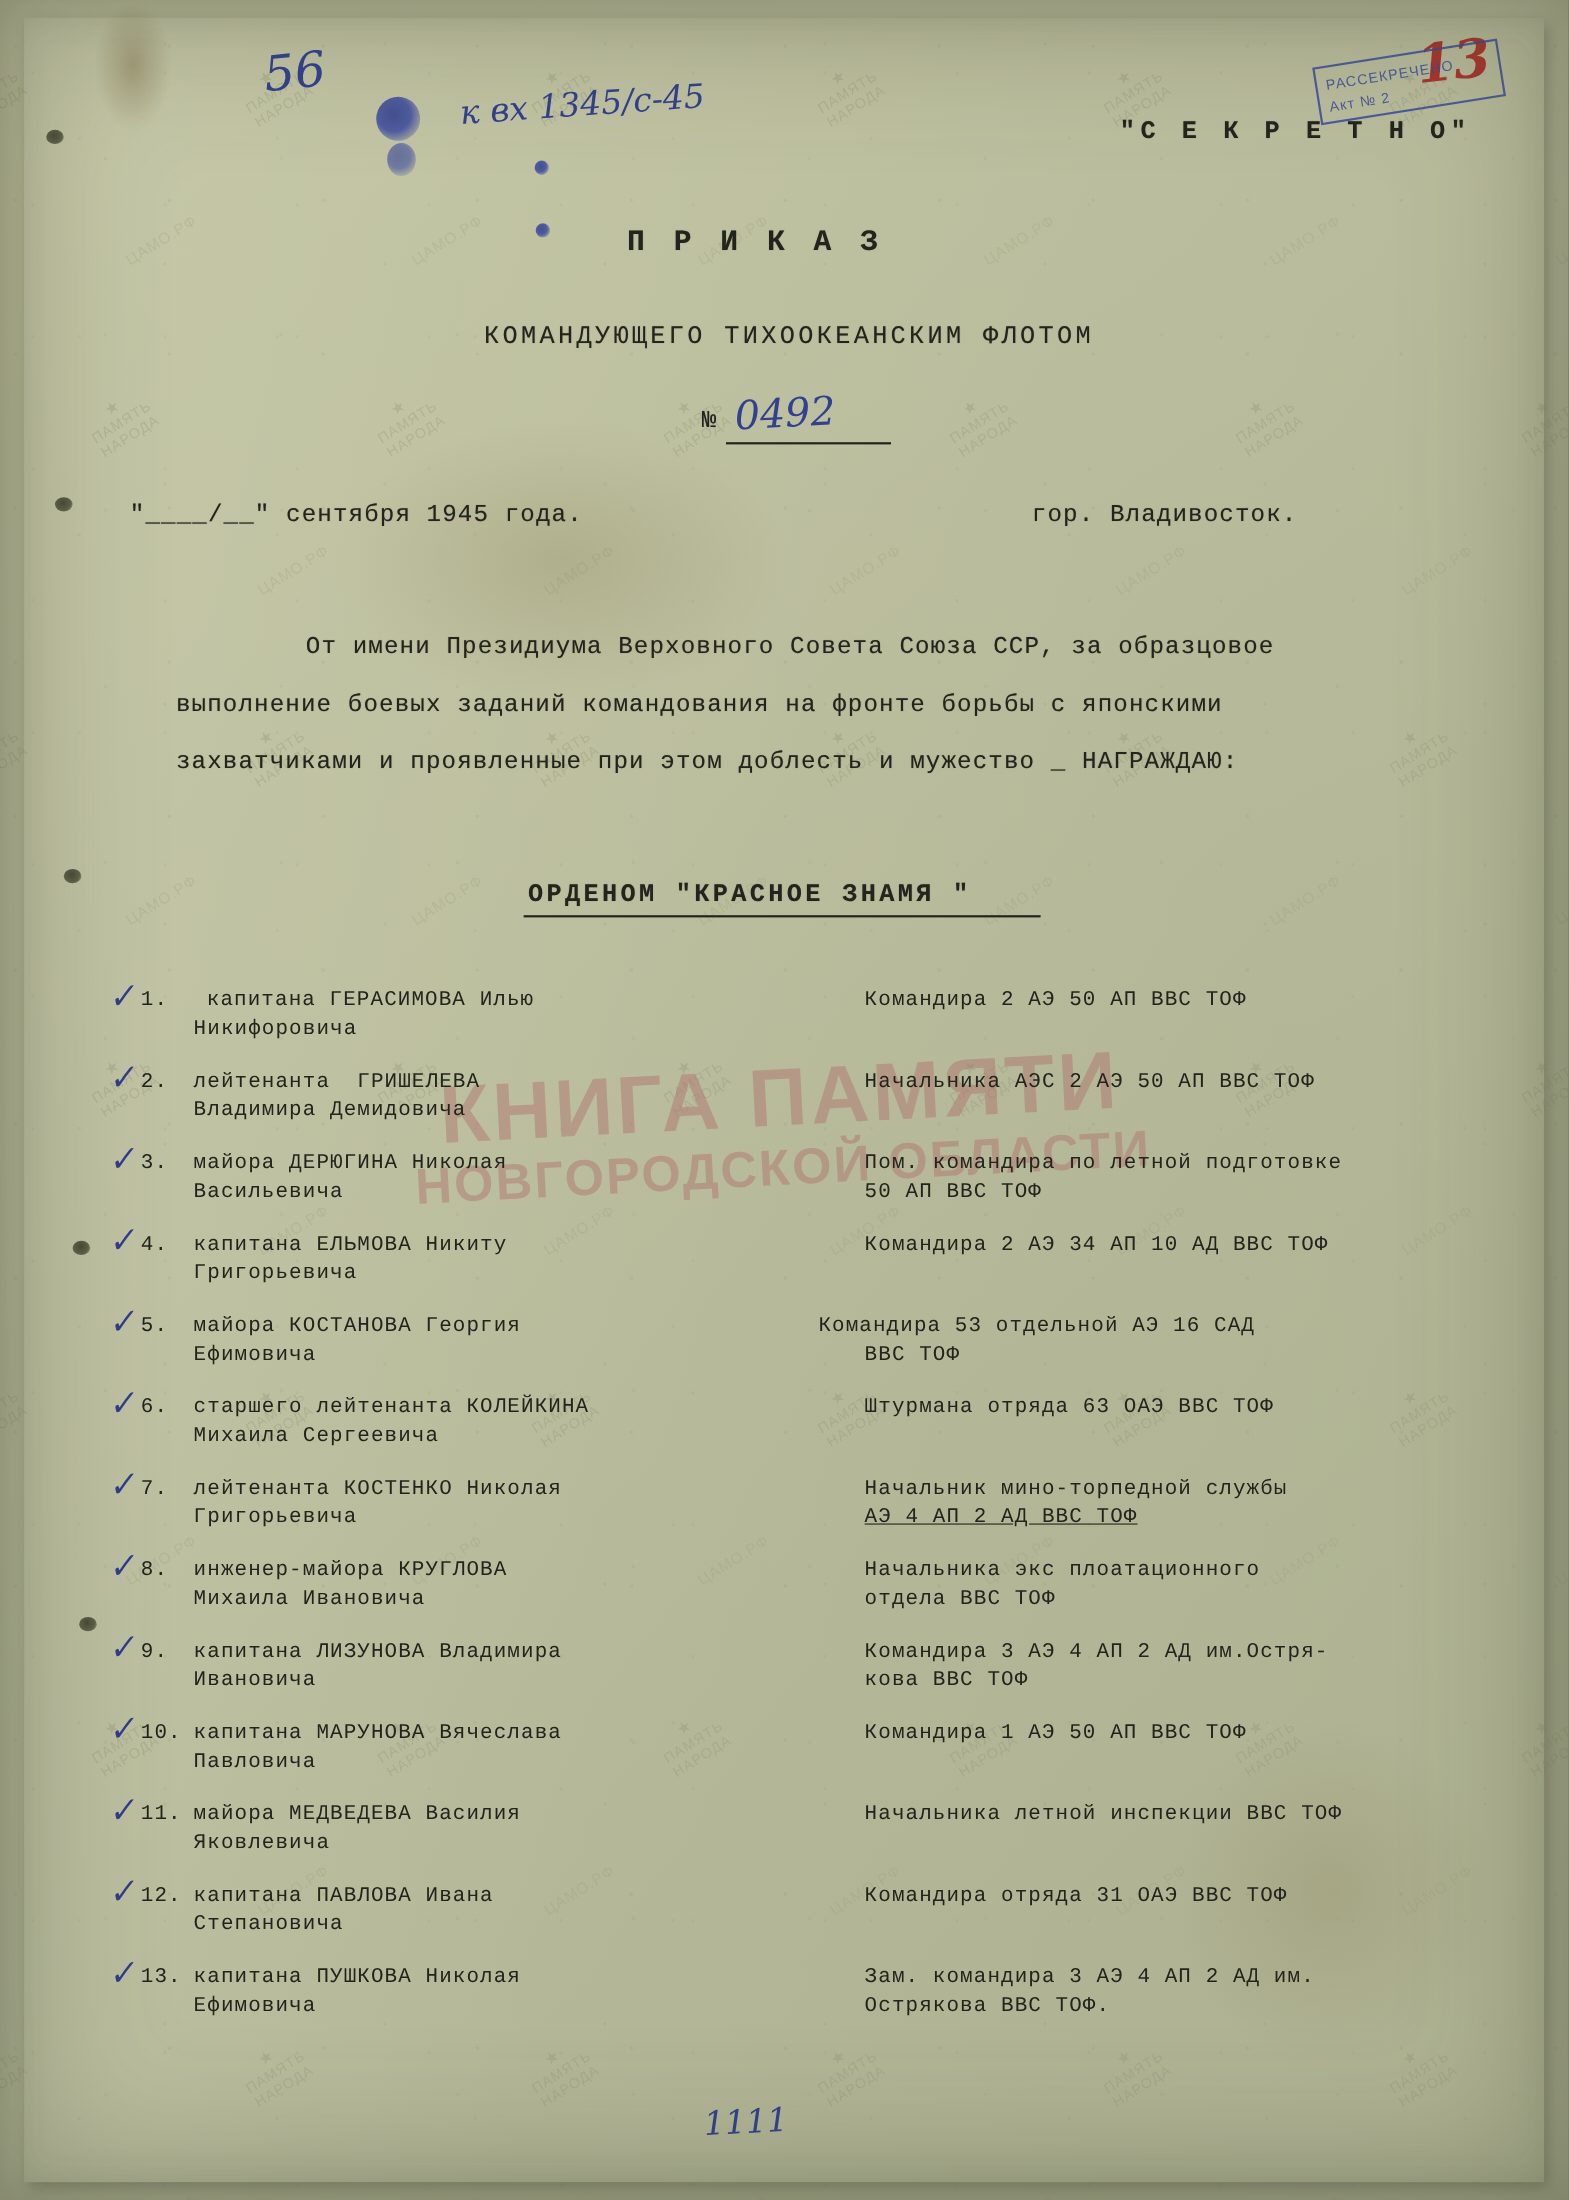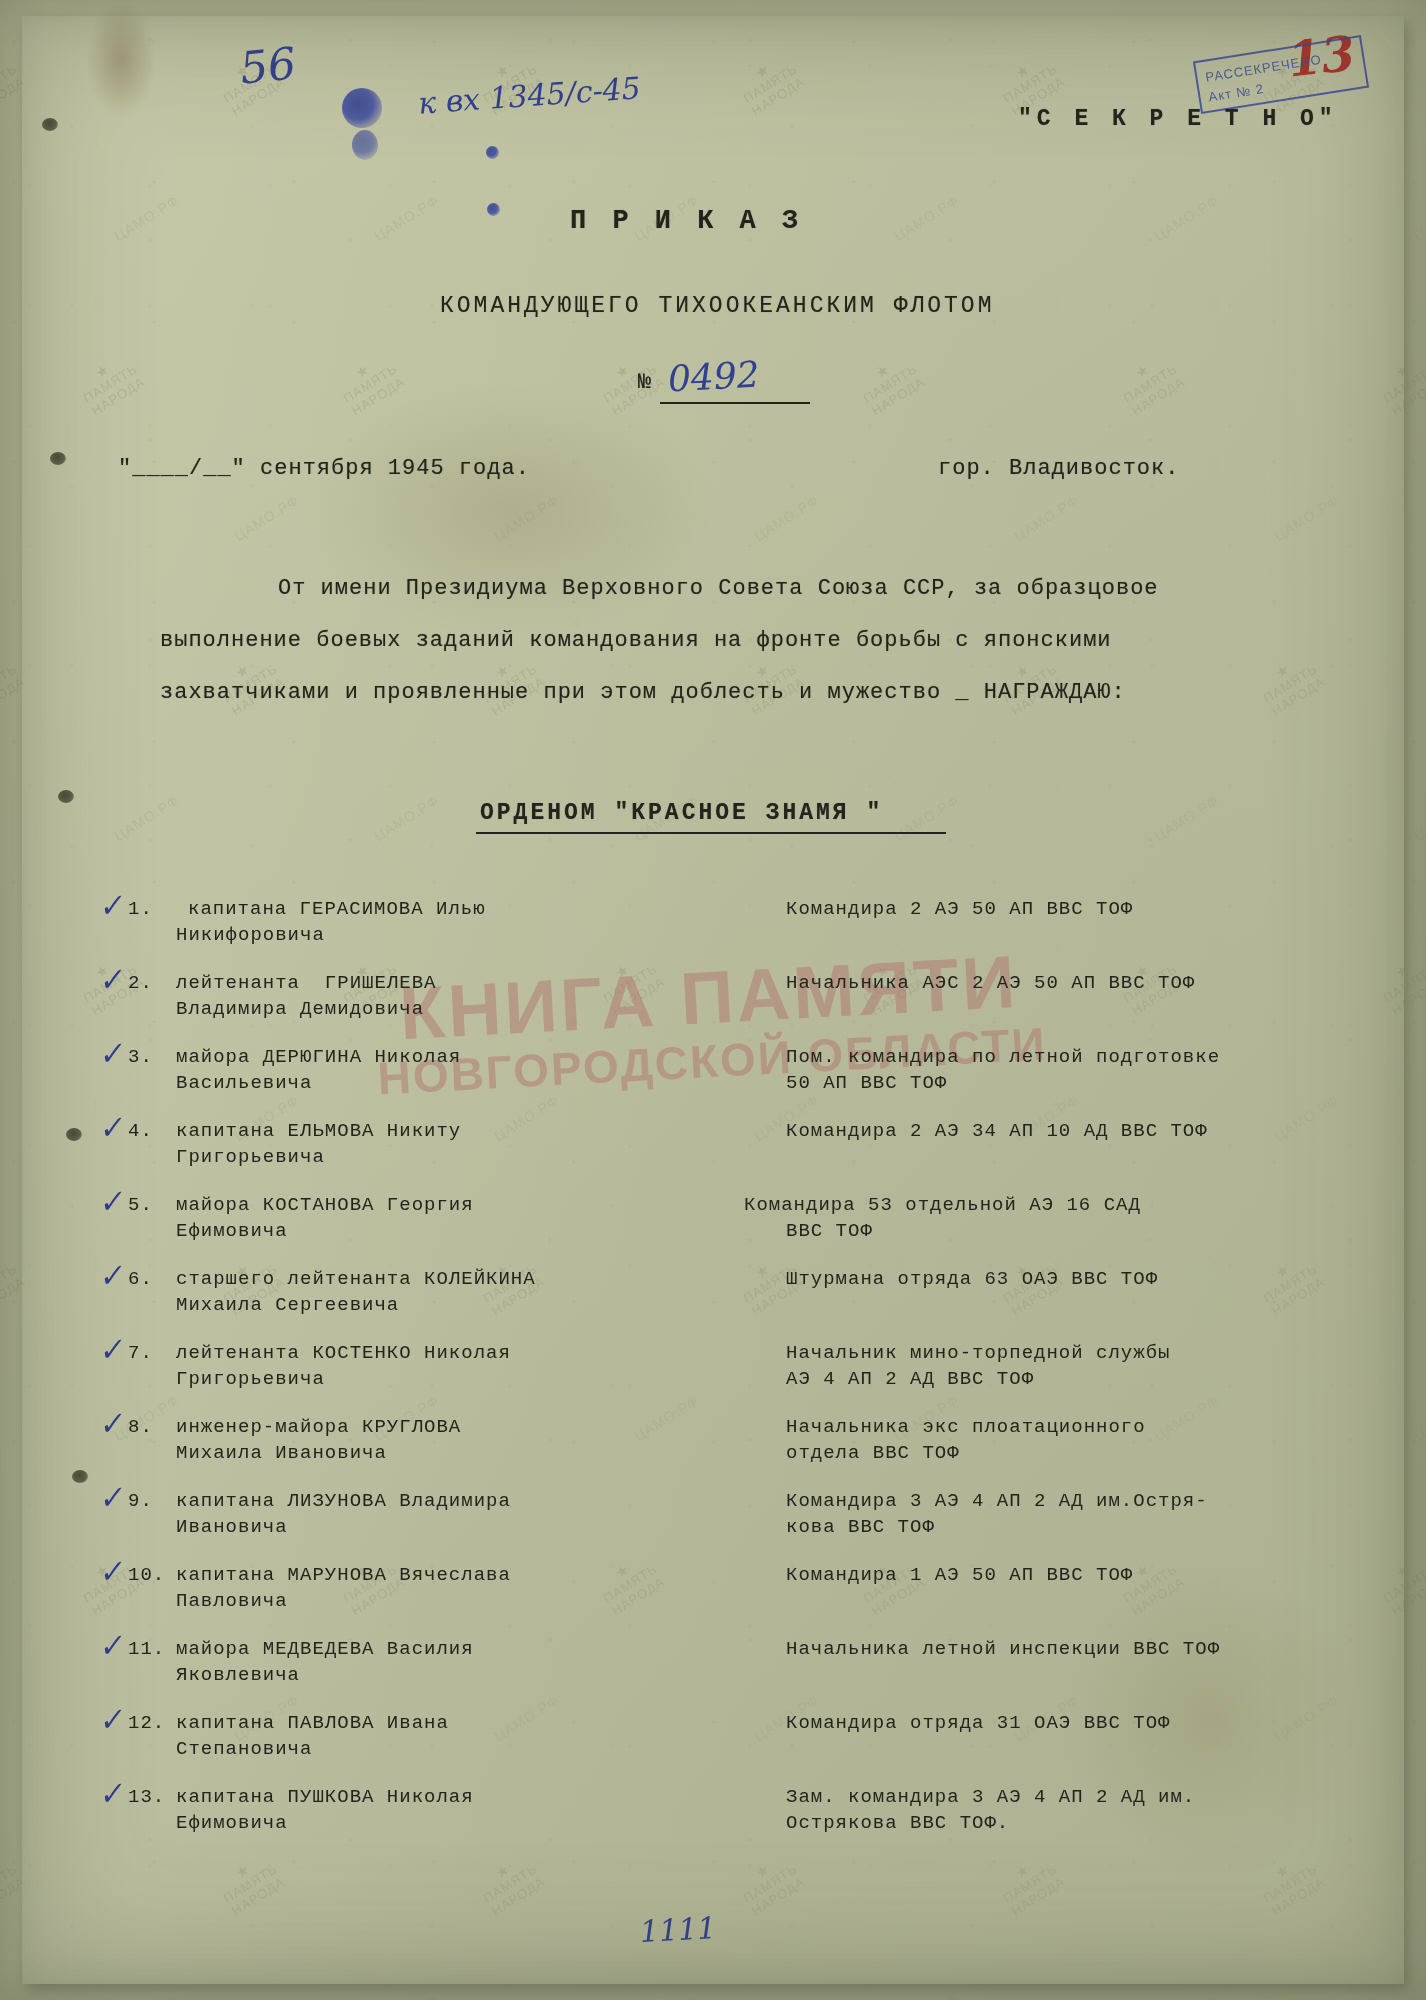--- a/index.html
+++ b/index.html
@@ -375,21 +375,21 @@
         <div class="nm" style="left: 176px; top: 1268px;">старшего лейтенанта КОЛЕЙКИНА</div>
         <div class="nm" style="left: 176px; top: 1294px; text-align: center;">Михаила Сергеевича</div>
         <div class="ps" style="left: 786px; top: 1268px;">Штурмана отряда 63 ОАЭ ВВС ТОФ</div>
       </div>
       <div class="row" style="top: 0px;">
         <div class="tick" style="left: 98px; top: 1332px;">✓</div>
         <div class="num" style="left: 128px; top: 1342px;">7.</div>
         <div class="nm" style="left: 176px; top: 1342px;">лейтенанта КОСТЕНКО Николая</div>
         <div class="nm" style="left: 176px; top: 1368px;">Григорьевича</div>
         <div class="ps" style="left: 786px; top: 1342px;">Начальник мино-торпедной службы</div>
-        <div class="ps" style="left: 786px; top: 1368px;">АЭ 4 АП 2 АД ВВС ТОФ</div>
+        <div class="ps" style="left: 786px; top: 1368px; text-decoration: underline;">АЭ 4 АП 2 АД ВВС ТОФ</div>
       </div>
       <div class="row" style="top: 0px;">
         <div class="tick" style="left: 98px; top: 1406px;">✓</div>
         <div class="num" style="left: 128px; top: 1416px;">8.</div>
         <div class="nm" style="left: 176px; top: 1416px;">инженер-майора КРУГЛОВА</div>
         <div class="nm" style="left: 176px; top: 1442px;">Михаила Ивановича</div>
         <div class="ps" style="left: 786px; top: 1416px;">Начальника экс плоатационного</div>
         <div class="ps" style="left: 786px; top: 1442px;">отдела ВВС ТОФ</div>
       </div>
       <div class="row" style="top: 0px;">

